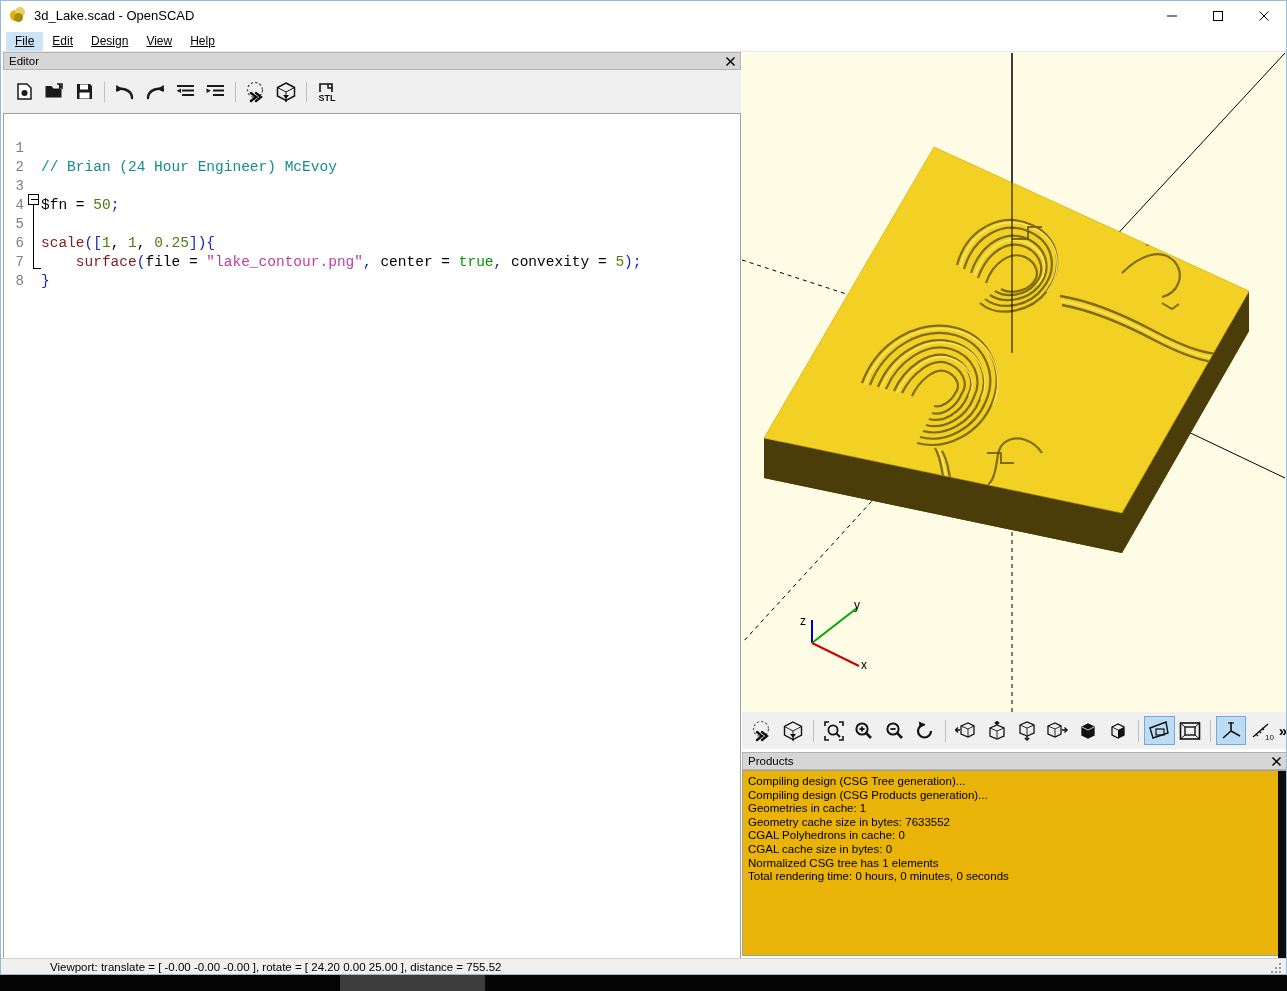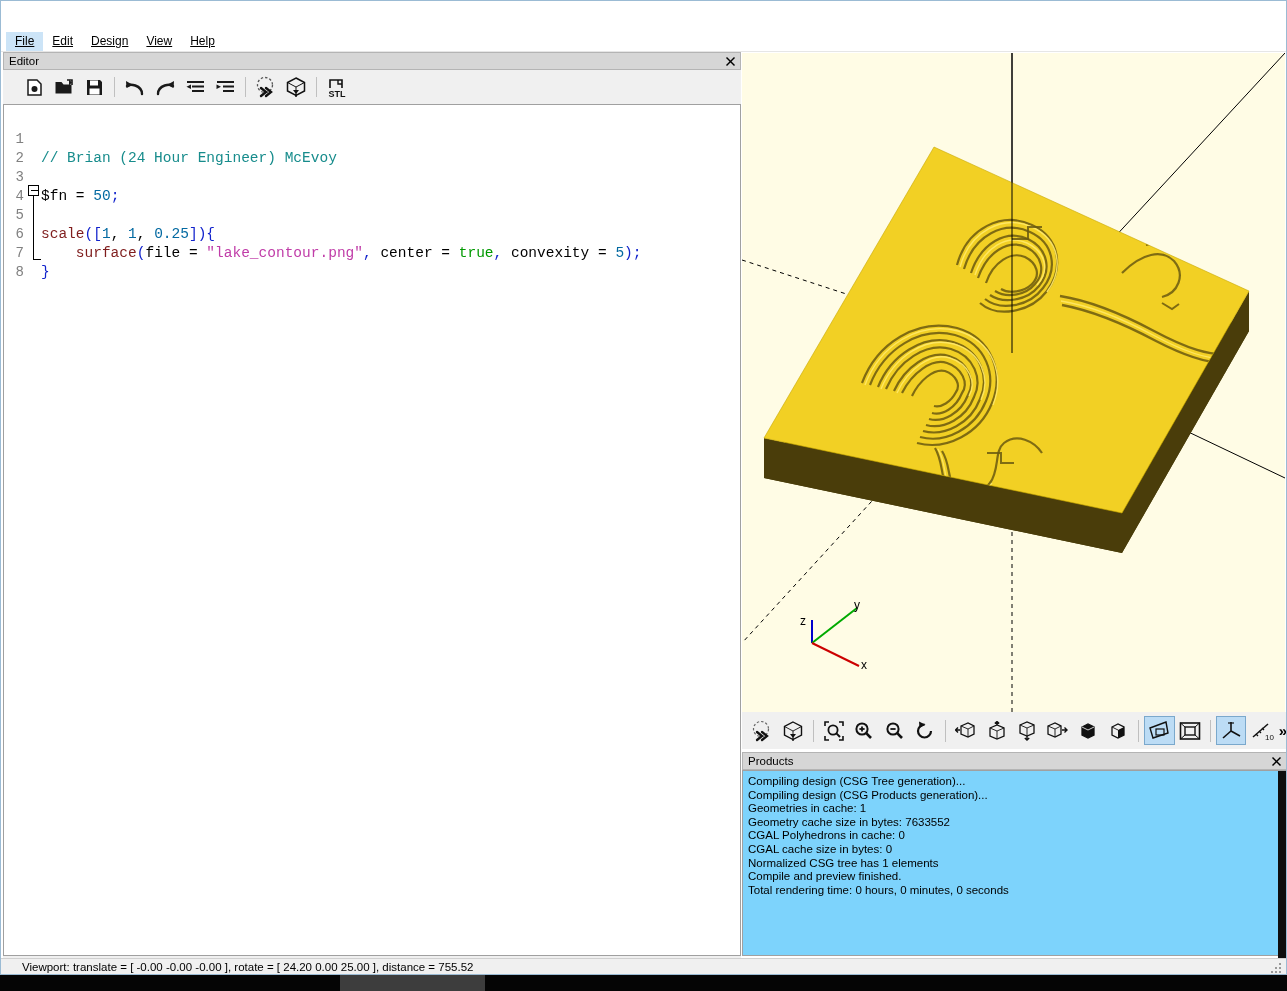--- a/index.html
+++ b/index.html
@@ -86,24 +86,24 @@
     font-size: 11.5px; color: #000; padding-left: 5px;
   }
   .dock-close {
     position: absolute; right: 3px; top: 1px;
     width: 14px; height: 15px;
     display: flex; align-items: center; justify-content: center;
     font-size: 11px; color: #000; font-weight: bold;
   }
 
   .editor-toolbar {
-    height: 34px;
+    height: 43px;
     background: #f0f0f0;
     display: flex; align-items: center;
-    padding-left: 16px; gap: 0px;
+    padding-left: 6px; gap: 0px;
   }
   .tb-btn {
     width: 30px; height: 28px;
     display: flex; align-items: center; justify-content: center;
   }
   .tb-sep {
     width: 1px; height: 20px; background: #c0c0c0; margin: 0 5px;
   }
 
   .code-area {
@@ -135,21 +135,21 @@
     position: absolute; left: 0; width: 20px;
     text-align: right;
     color: #808080;
     font-family: "Liberation Mono", "DejaVu Sans Mono", monospace;
     font-size: 14px;
   }
   .ctext { position: absolute; left: 37px; color: #000; }
   .cm  { color: #178c8c; }     
   .kw  { color: #7f1d1d; }     
   .var { color: #000000; }
-  .num { color: #0369a1; }
+  .num { color: #4d7c0f; }
   .str { color: #c03ca8; }     
   .bool{ color: #009900; }
   .punct-b { color: #1122cc; }
 
   .fold-box {
     position: absolute; left: 24px; top: 80px;
     width: 11px; height: 11px;
     border: 1px solid #000; background: #fff;
   }
   .fold-box::before {
@@ -203,21 +203,21 @@
   .vt-sep { width: 1px; height: 22px; background: #bfbfbf; margin: 0 5px; }
   .vt-more { font-size: 15px; color: #000; padding-left: 2px; font-weight: bold; }
 
   
   .console-dock {
     position: absolute; left: 742px; top: 752px;
     width: 545px; height: 206px;
   }
   .console-body {
     height: 186px;
-    background: #7dd3fc;
+    background: #eab308;
     border: 1px solid #a0a0a0;
     padding: 4px 5px;
     overflow: hidden;
   }
   .console-line {
     font-size: 11.5px; color: #000;
     line-height: 13.6px; white-space: pre;
     font-family: "Liberation Sans", sans-serif;
   }
   .console-scroll {
@@ -227,21 +227,21 @@
   }
 
   
   .statusbar {
     position: absolute; left: 0; bottom: 16px;
     width: 1287px; height: 17px;
     background: #f0f0f0;
     border-top: 1px solid #d0d0d0;
     display: flex; align-items: center;
   }
-  .status-left { font-size: 11.5px; color: #000; padding-left: 22px; }
+  .status-left { font-size: 11.5px; color: #000; padding-left: 22px; margin-left: 28px; }
   .status-right {
     position: absolute; right: 22px;
     font-size: 11.5px; color: #000; margin-top: 29px;
   }
   .grip {
     position: absolute; right: 4px; bottom: 2px;
     width: 12px; height: 12px;
   }
   .grip i {
     position: absolute; width: 2px; height: 2px; background: #9a9a9a;
@@ -263,20 +263,46 @@
     width: 1287px; height: 975px;
     border: 1px solid #9bbbd4;
     pointer-events: none;
   }
 </style>
 </head>
 <body>
 
 <div id="app">
 
+  <div class="titlebar">
+    <div class="app-icon">
+      <span class="c1"></span>
+        <span class="c2"></span>
+        <span class="c3"></span>
+    </div>
+    <span class="title-text">3d_Lake.scad - OpenSCAD</span>
+    <div class="win-controls">
+      <div class="win-btn">
+        <svg width="12" height="12" viewBox="0 0 12 12">
+            <line x1="1" y1="6" x2="11" y2="6" stroke="#000" stroke-width="1"></line>
+          </svg>
+      </div>
+      <div class="win-btn">
+        <svg width="12" height="12" viewBox="0 0 12 12">
+            <rect x="1.5" y="1.5" width="9" height="9" fill="none" stroke="#000" stroke-width="1"></rect>
+          </svg>
+      </div>
+      <div class="win-btn close">
+        <svg width="12" height="12" viewBox="0 0 12 12">
+            <line x1="1.5" y1="1.5" x2="10.5" y2="10.5" stroke="currentColor" stroke-width="1"></line>
+            <line x1="10.5" y1="1.5" x2="1.5" y2="10.5" stroke="currentColor" stroke-width="1"></line>
+          </svg>
+      </div>
+    </div>
+  </div>
 
   <div class="menubar">
     <div class="menu-item active"><u>File</u></div>
     <div class="menu-item"><u>Edit</u></div>
     <div class="menu-item"><u>Design</u></div>
     <div class="menu-item"><u>View</u></div>
     <div class="menu-item"><u>Help</u></div>
   </div>
 
   <div class="editor-dock">
@@ -644,21 +670,20 @@
       </span>
     </div>
     <div class="console-body">
       <div class="console-line">Compiling design (CSG Tree generation)...</div>
       <div class="console-line">Compiling design (CSG Products generation)...</div>
       <div class="console-line">Geometries in cache: 1</div>
       <div class="console-line">Geometry cache size in bytes: 7633552</div>
       <div class="console-line">CGAL Polyhedrons in cache: 0</div>
       <div class="console-line">CGAL cache size in bytes: 0</div>
       <div class="console-line">Normalized CSG tree has 1 elements</div>
-      <div class="console-line">Compile and preview finished.</div>
       <div class="console-line">Total rendering time: 0 hours, 0 minutes, 0 seconds</div>
     </div>
     <div class="console-scroll"></div>
   </div>
 
   <div class="statusbar">
     <span class="status-left">Viewport: translate = [ -0.00 -0.00 -0.00 ], rotate = [ 24.20 0.00 25.00 ], distance = 755.52</span>
     <span class="status-right">OpenSCAD 2015.03</span>
     <span class="grip">
       <i style="left:8px; top:2px;"></i>

